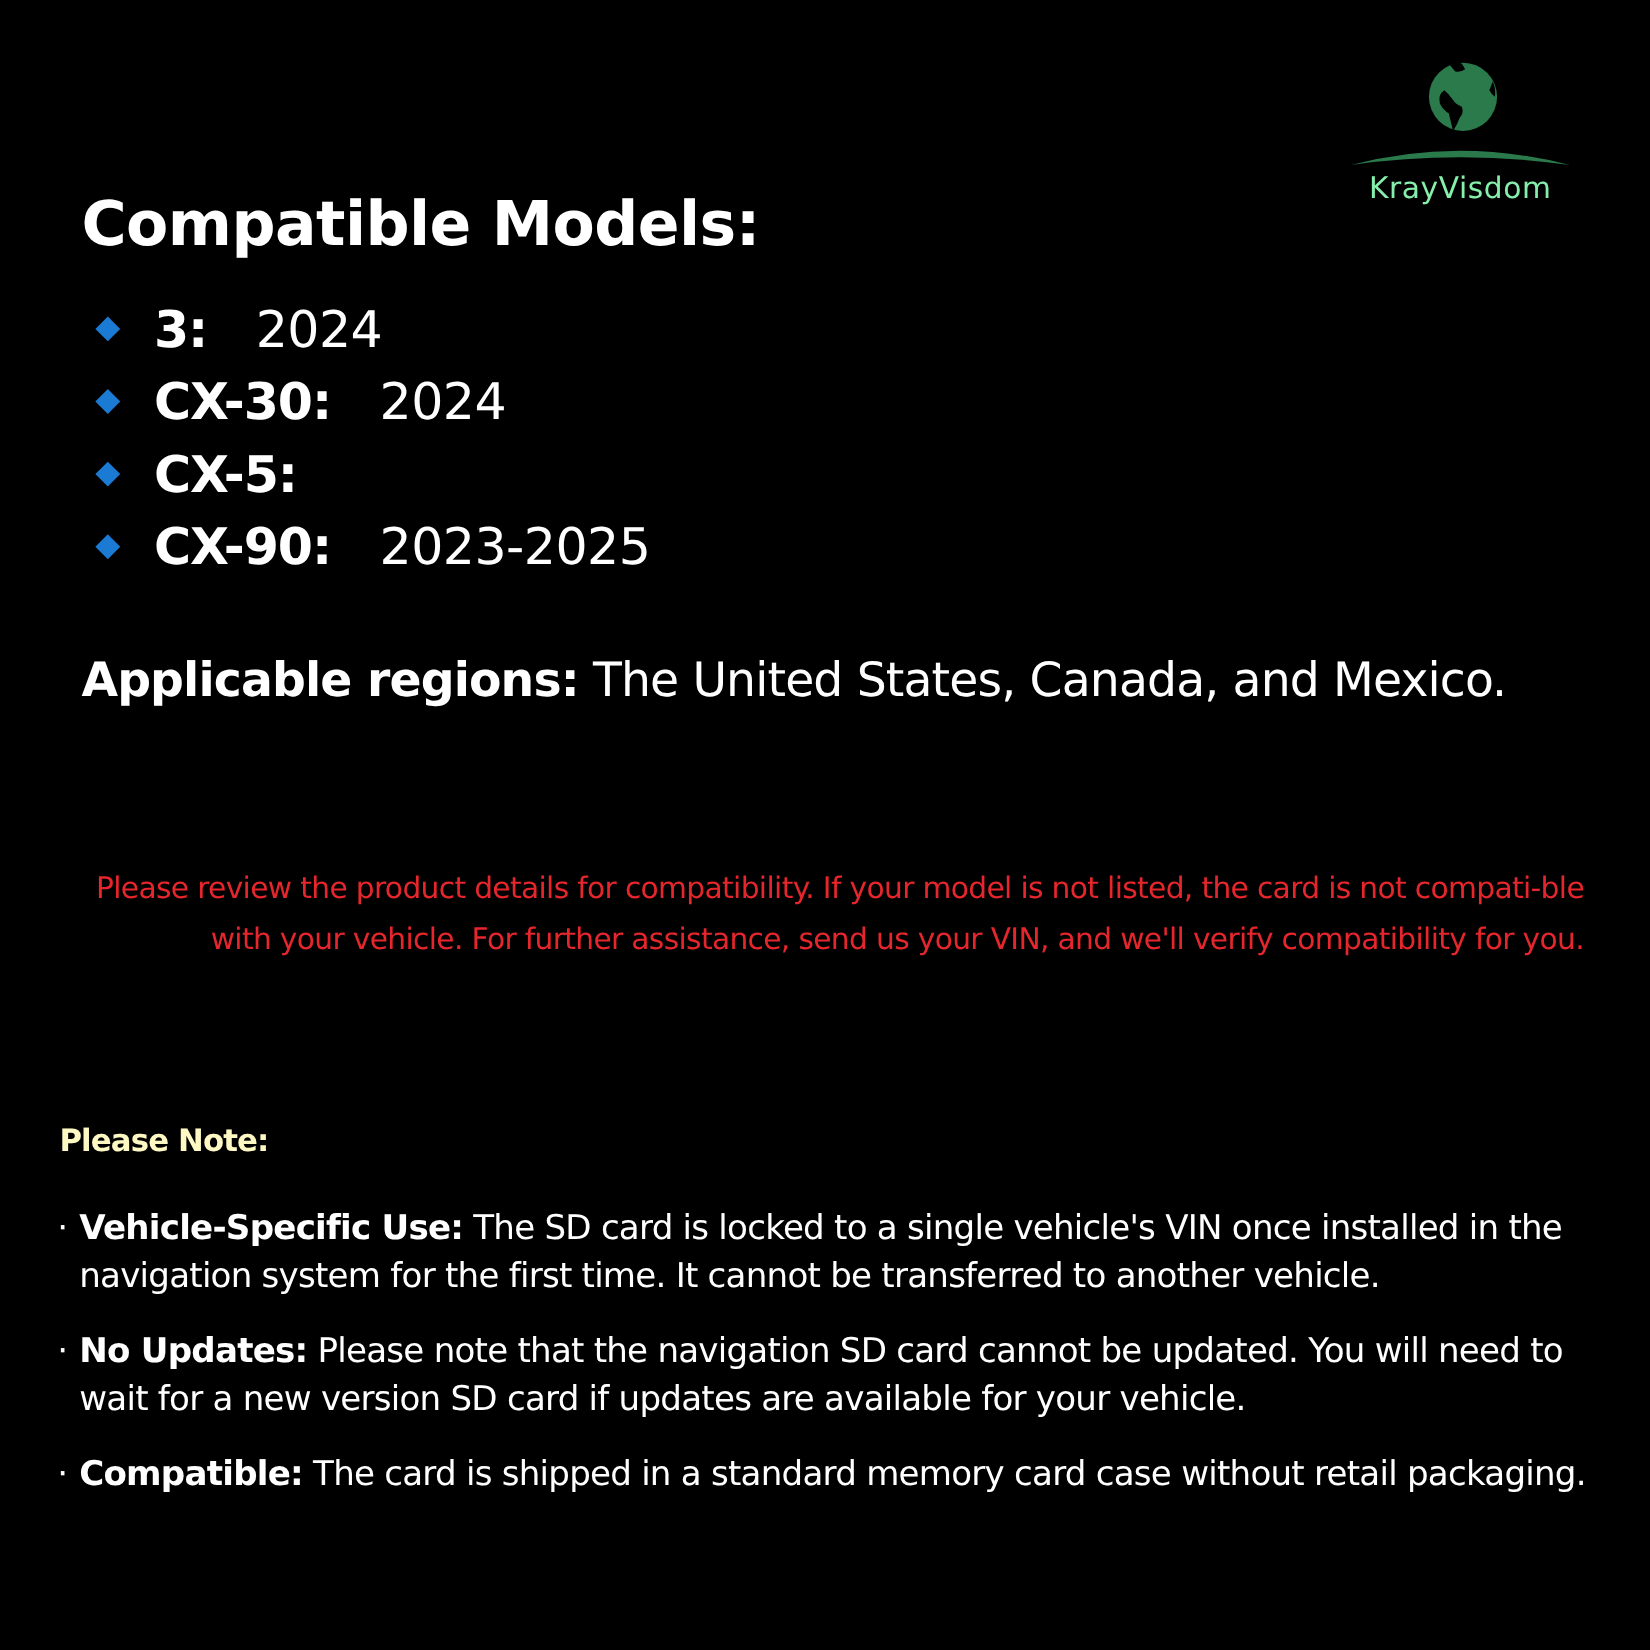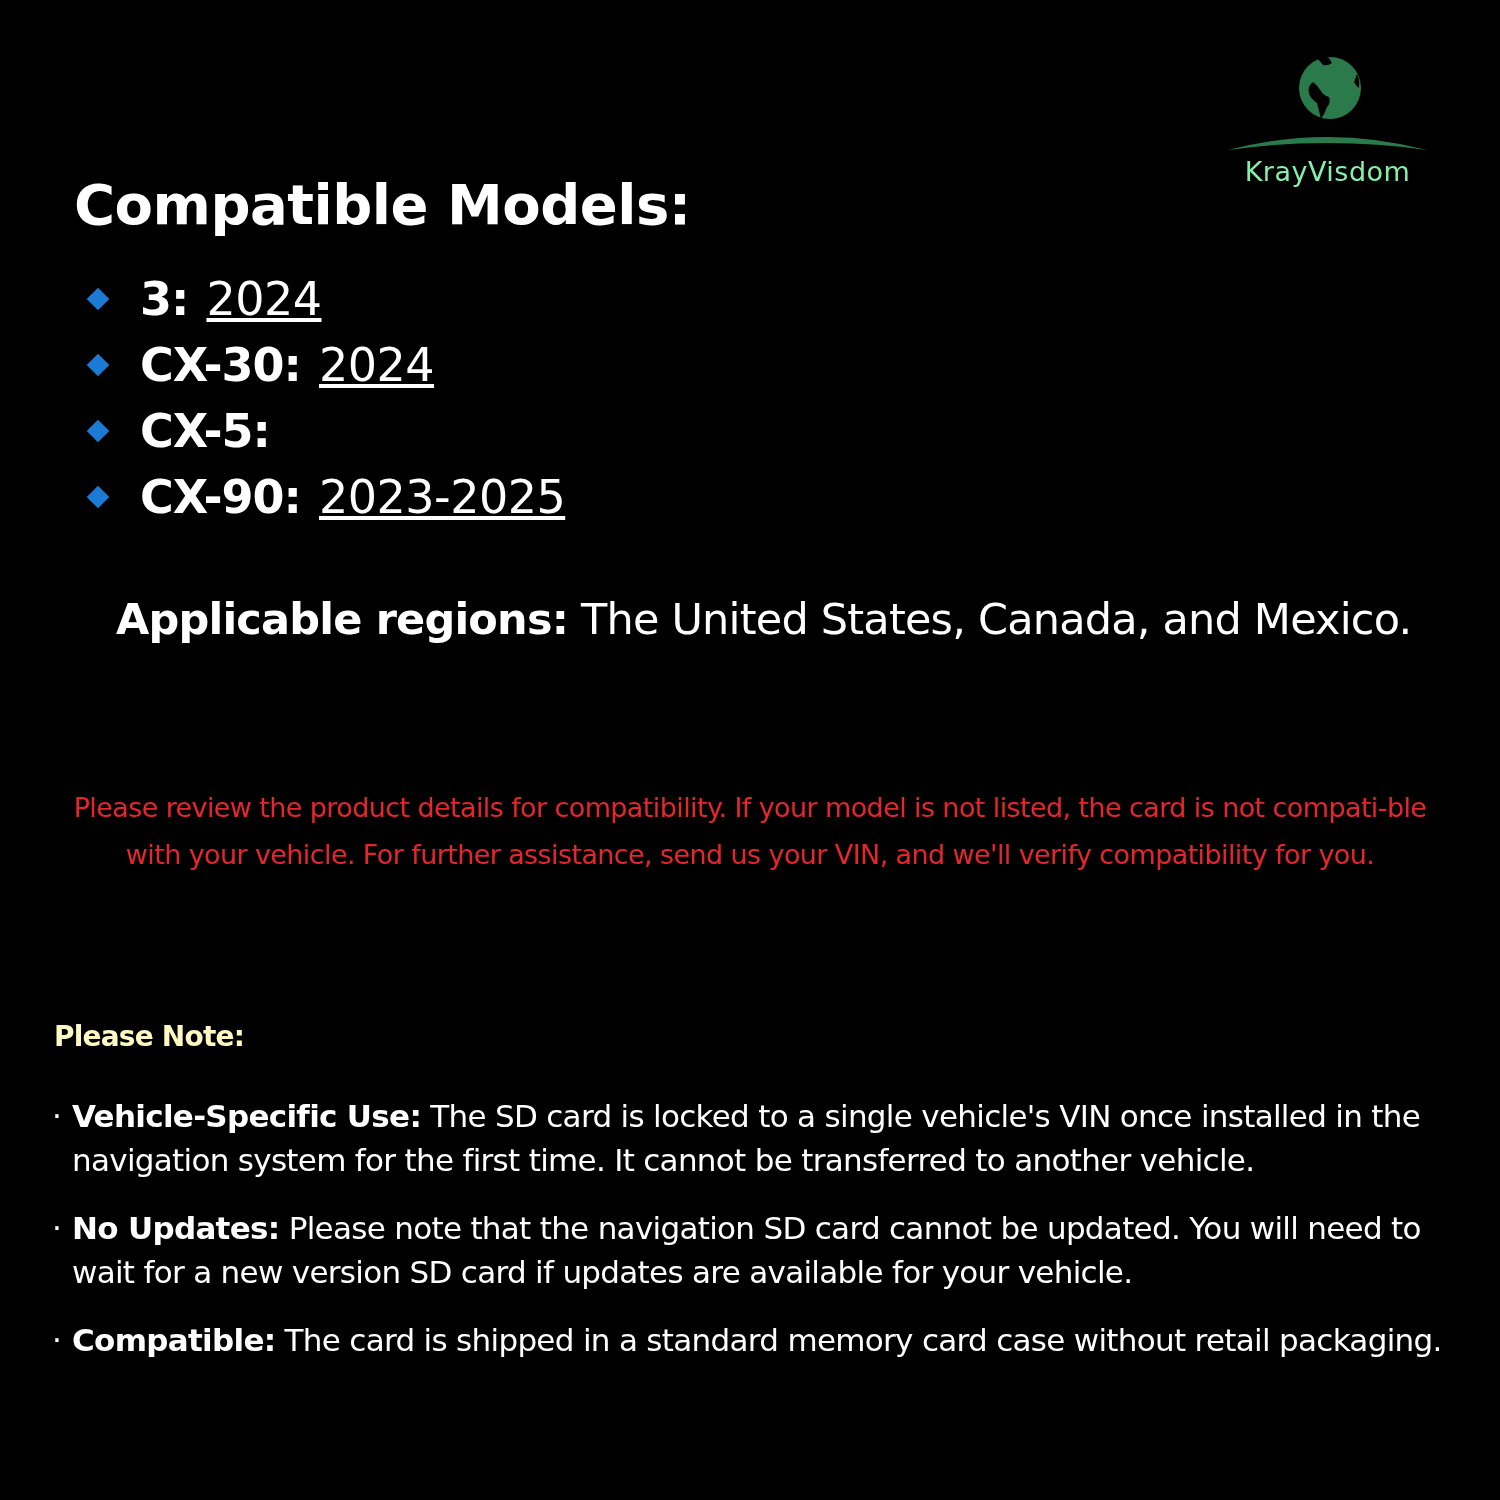--- a/index.html
+++ b/index.html
@@ -63,38 +63,37 @@
     .diamond {
       width: 16px;
       height: 16px;
       background: #1a7ad4;
       transform: rotate(45deg);
       display: inline-block;
       margin-left: 6px;
       margin-right: 34px;
     }
     .model-name { font-weight: bold; letter-spacing: -1px; }
-    .model-years { margin-left: 18px; font-weight: normal; letter-spacing: -0.5px; text-decoration: underline; }
+    .model-years { margin-left: 44px; font-weight: normal; letter-spacing: -0.5px; }
     .regions {
       position: absolute;
       left: 74px;
       top: 594px;
       font-size: 43px;
       color: #ffffff;
       white-space: nowrap;
       letter-spacing: -0.8px;
-      margin-left: 42px;
     }
     .regions .label { font-weight: bold; }
     .warning {
       position: absolute;
       left: 60px;
       top: 784px;
       width: 1380px;
-      text-align: center;
+      text-align: right;
       color: #e5262c;
       font-size: 27px;
       line-height: 47px;
       letter-spacing: -0.6px;
     }
     .note-heading {
       position: absolute;
       left: 54px;
       top: 1020px;
       font-size: 28px;

